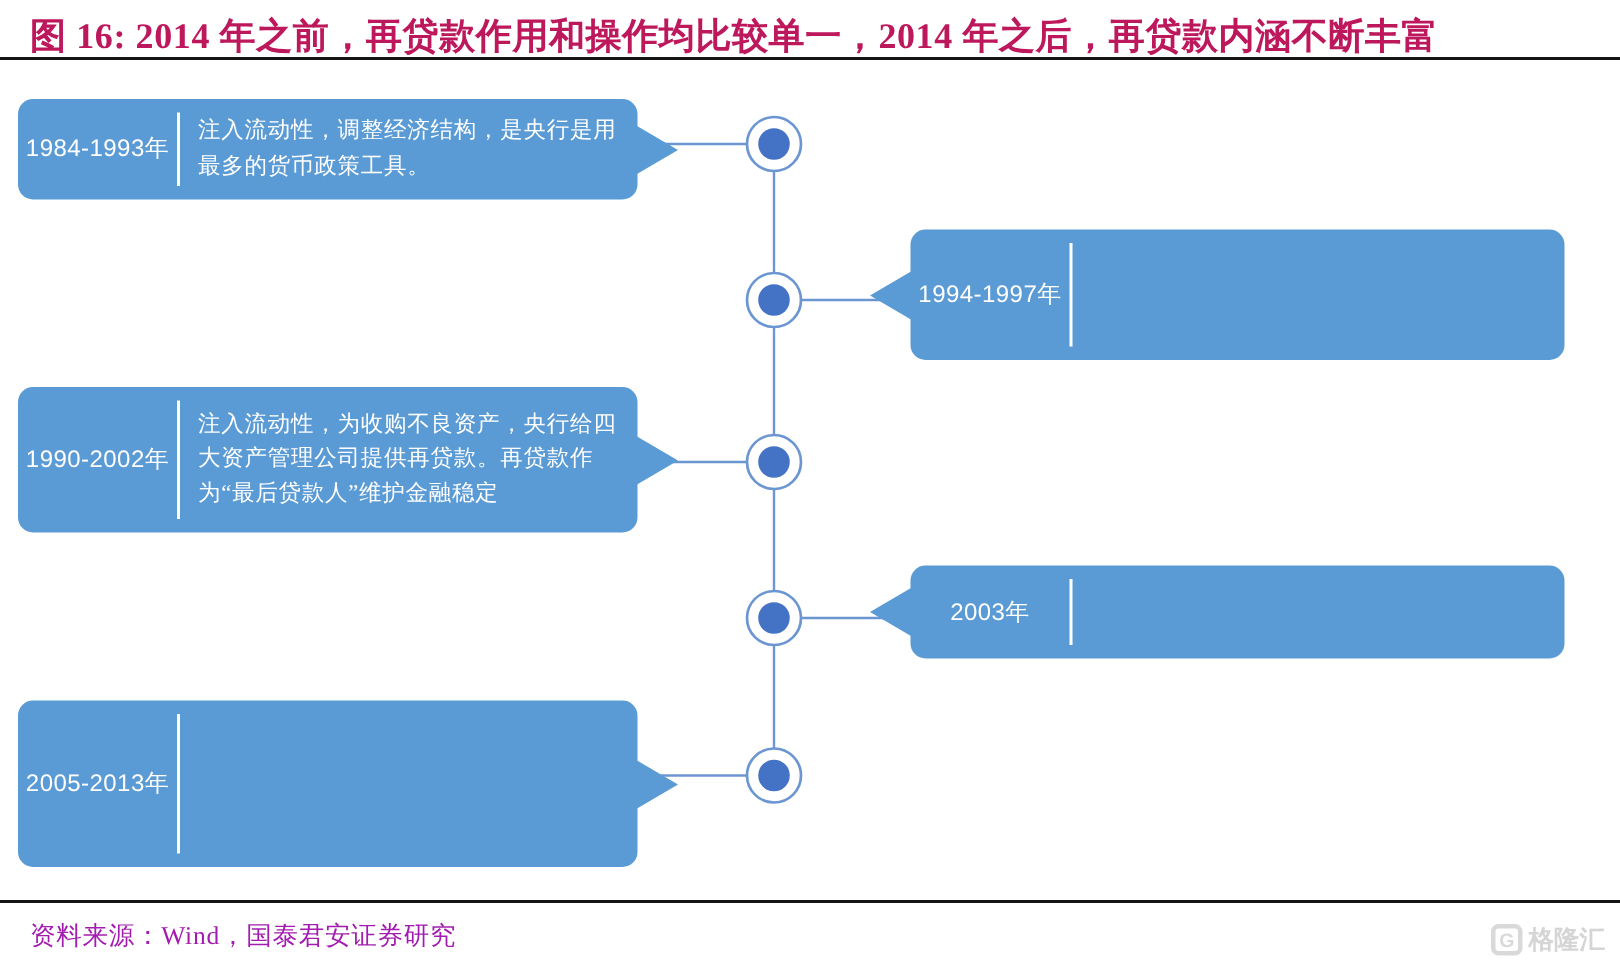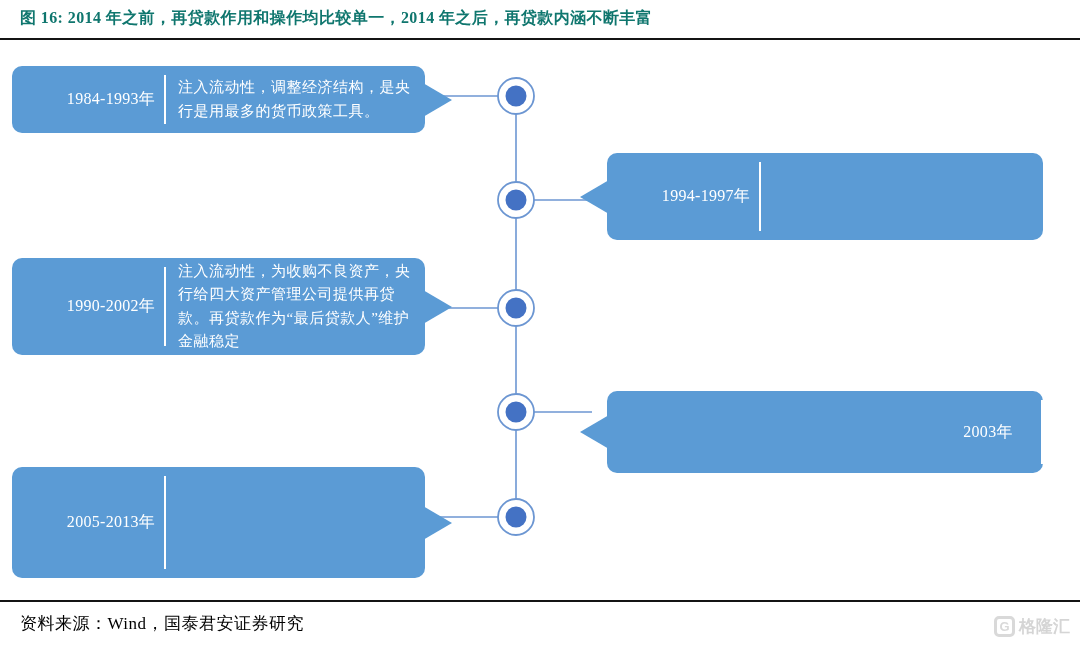--- a/index.html
+++ b/index.html
@@ -6,21 +6,21 @@
   html,body { background:#ffffff; }
   .page {
     position:relative;
     width:1080px; height:645px;
     background:#ffffff;
     overflow:hidden;
     font-family:"Liberation Serif","DejaVu Serif",serif;
   }
   .title {
     position:absolute; left:20px; top:8px; right:10px;
-    font-size:16px; font-weight:700; color:#0f766e;
+    font-size:24px; font-weight:700; color:#be185d;
     letter-spacing:0.4px;
     font-family:"Liberation Serif","DejaVu Serif",serif;
   }
   .rule {
     position:absolute; left:0; right:0; height:2px; background:#141414;
   }
   .rule-top { top:38px; }
   .rule-bottom { top:600px; }
 
   .timeline-svg { position:absolute; left:0; top:0; }
@@ -31,22 +31,21 @@
     border-radius:10px;
     color:#ffffff;
     display:flex;
     align-items:center;
   }
   .bubble .year {
     flex:none; width:106px;
     text-align:center;
     font-size:16px;
     letter-spacing:0.3px;
-    font-family:Liberation Serif, serif;
-    margin-left:46px;
+    font-family:Liberation Sans, sans-serif;
   }
   .bubble .vdivider {
     flex:none; width:2px; align-self:stretch;
     background:#ffffff; margin:9px 0;
   }
   .bubble .btext {
     flex:1;
     padding:5px 10px 5px 12px;
     font-size:15px;
     line-height:1.55;
@@ -58,26 +57,26 @@
     width:0; height:0;
     border-top:17px solid transparent;
     border-bottom:17px solid transparent;
   }
   .tail-right { right:-27px; border-left:29px solid #5B9BD5; }
   .tail-left  { left:-27px;  border-right:29px solid #5B9BD5; }
 
   #box1 { left:12px;  top:66px;  width:413px; height:67px;  }
   #box2 { left:607px; top:153px; width:436px; height:87px;  }
   #box3 { left:12px;  top:258px; width:413px; height:97px;  }
-  #box4 { left:607px; top:391px; width:436px; height:82px;justify-content:flex-end;  }
+  #box4 { left:607px; top:377px; width:436px; height:62px;  }
   #box5 { left:12px;  top:467px; width:413px; height:111px; }
 
   .source {
     position:absolute; left:20px; top:612px;
-    font-size:17px; color:#000000;
+    font-size:17px; color:#a21caf;
     letter-spacing:0.5px;
     font-family:"Liberation Serif","DejaVu Serif",serif;
   }
   .logo {
     position:absolute; right:10px; top:615px;
     display:flex; align-items:center; gap:4px;
     color:#d5d5d5;
     font-size:17px; font-weight:700;
     font-family:"Liberation Sans","DejaVu Sans",sans-serif;
   }

